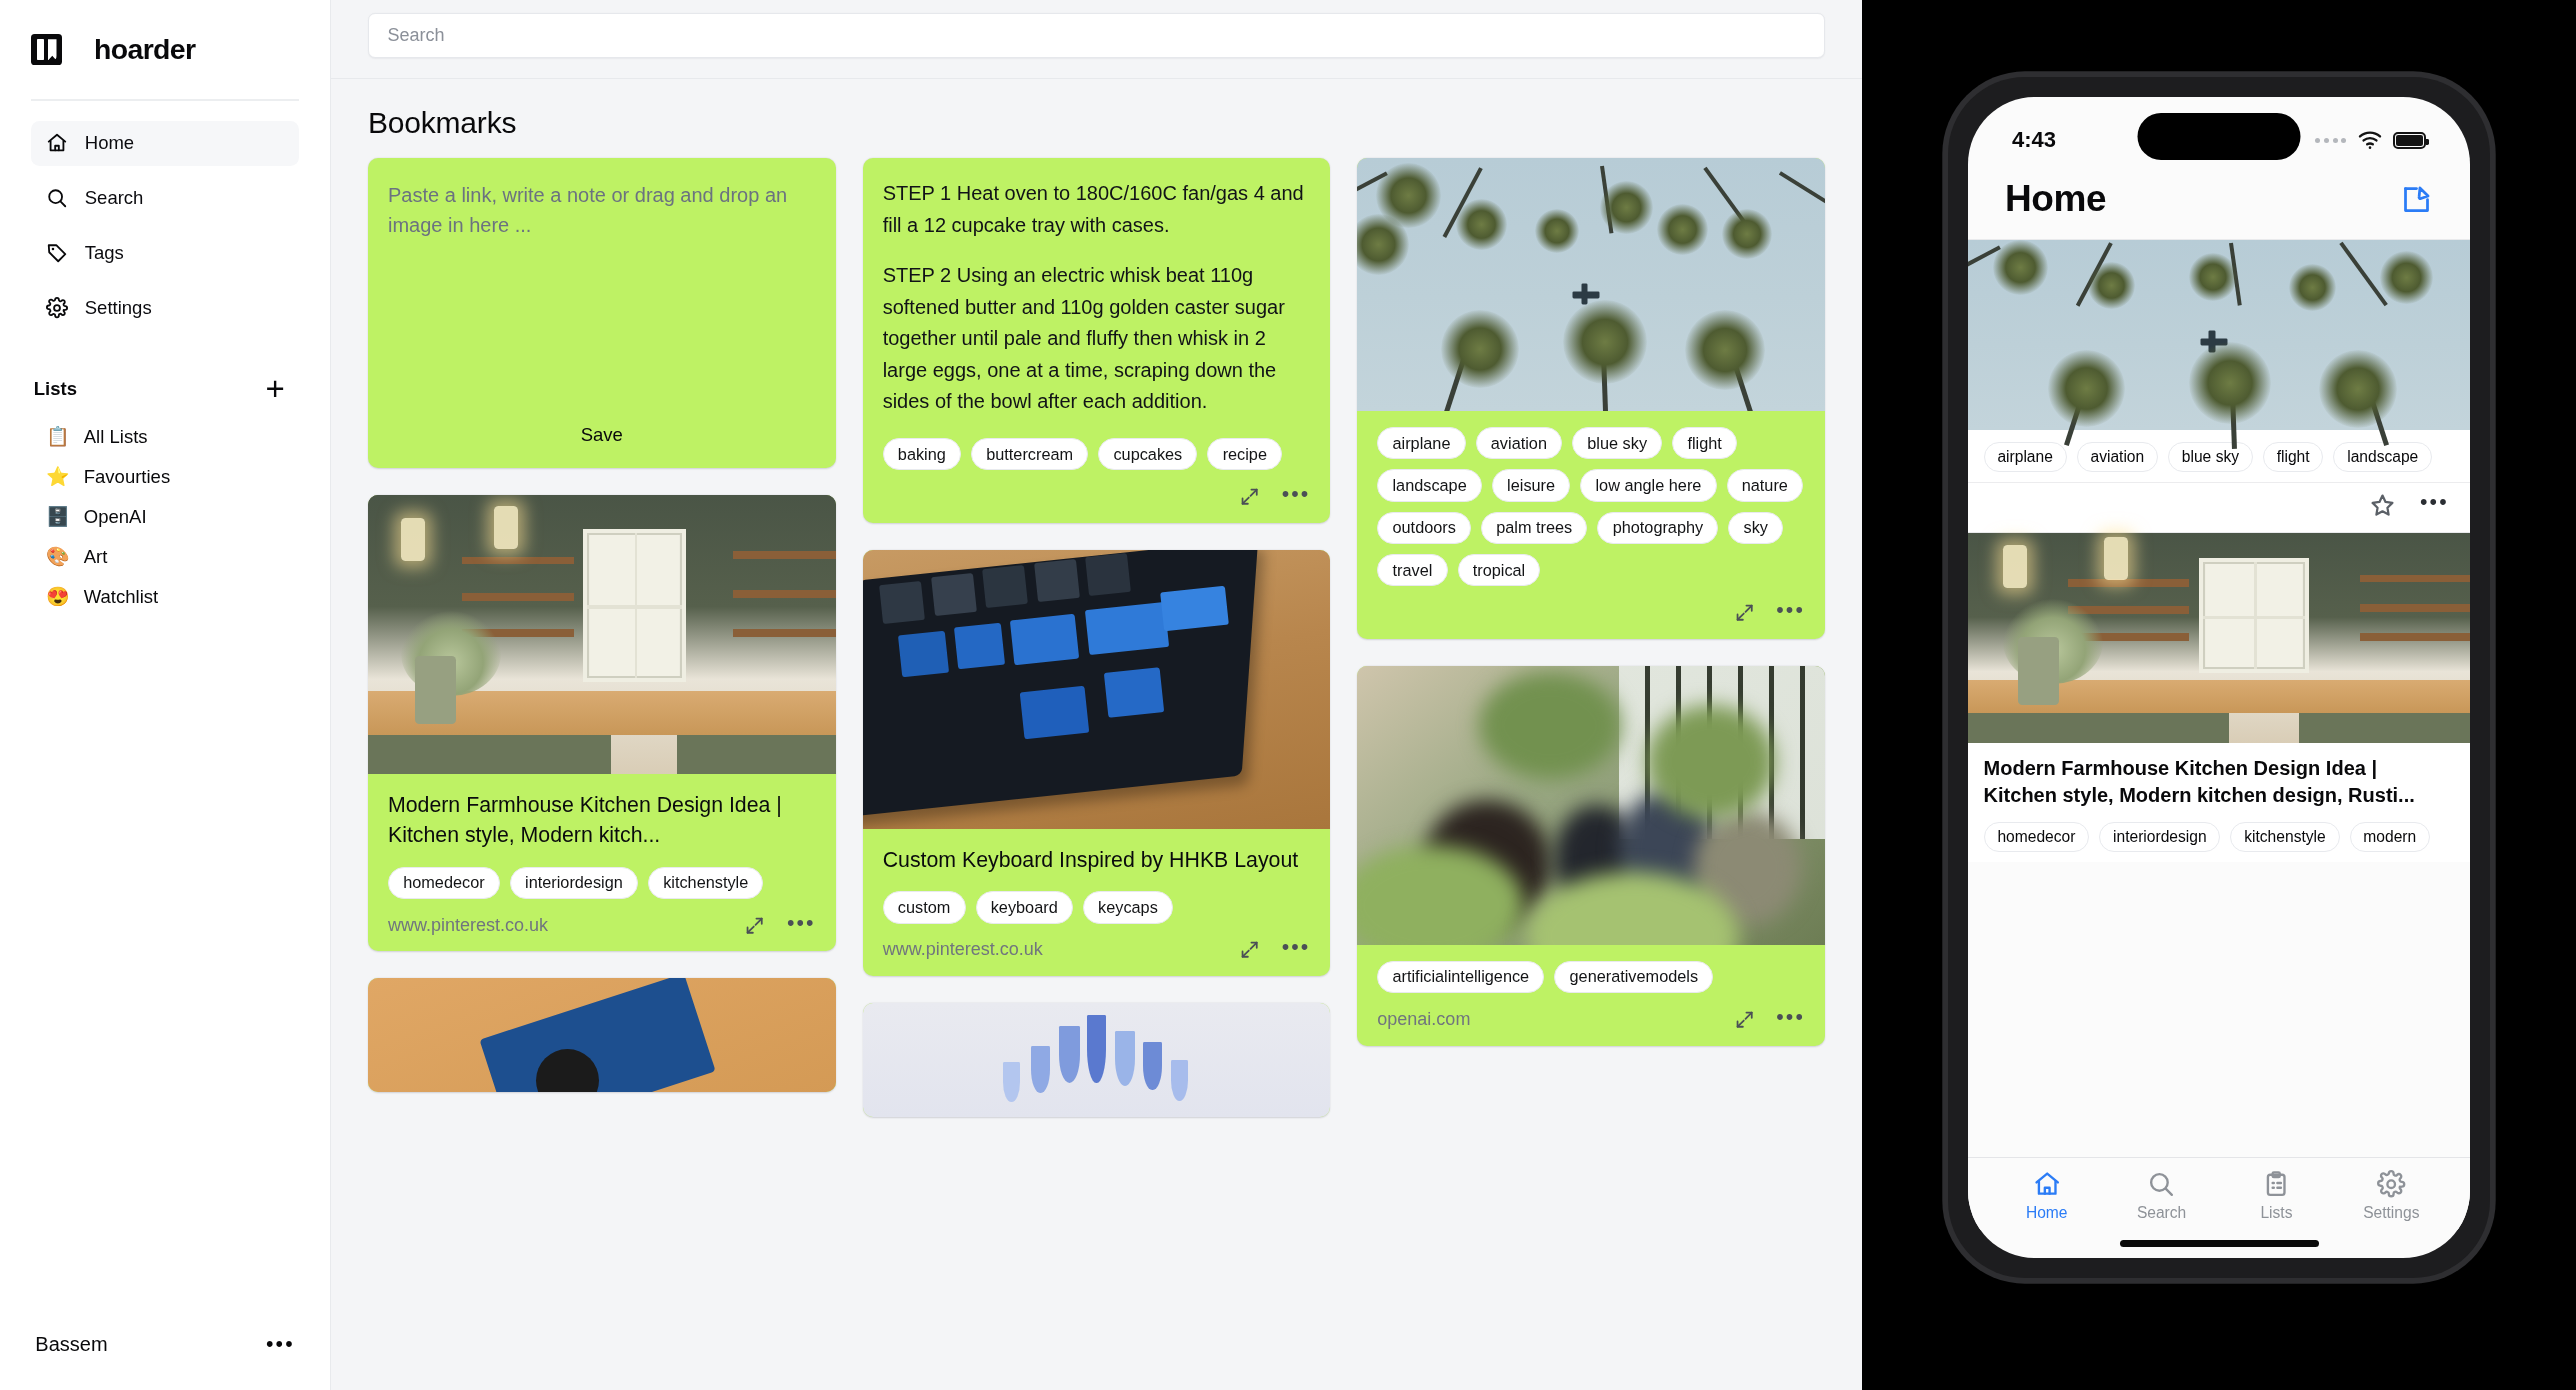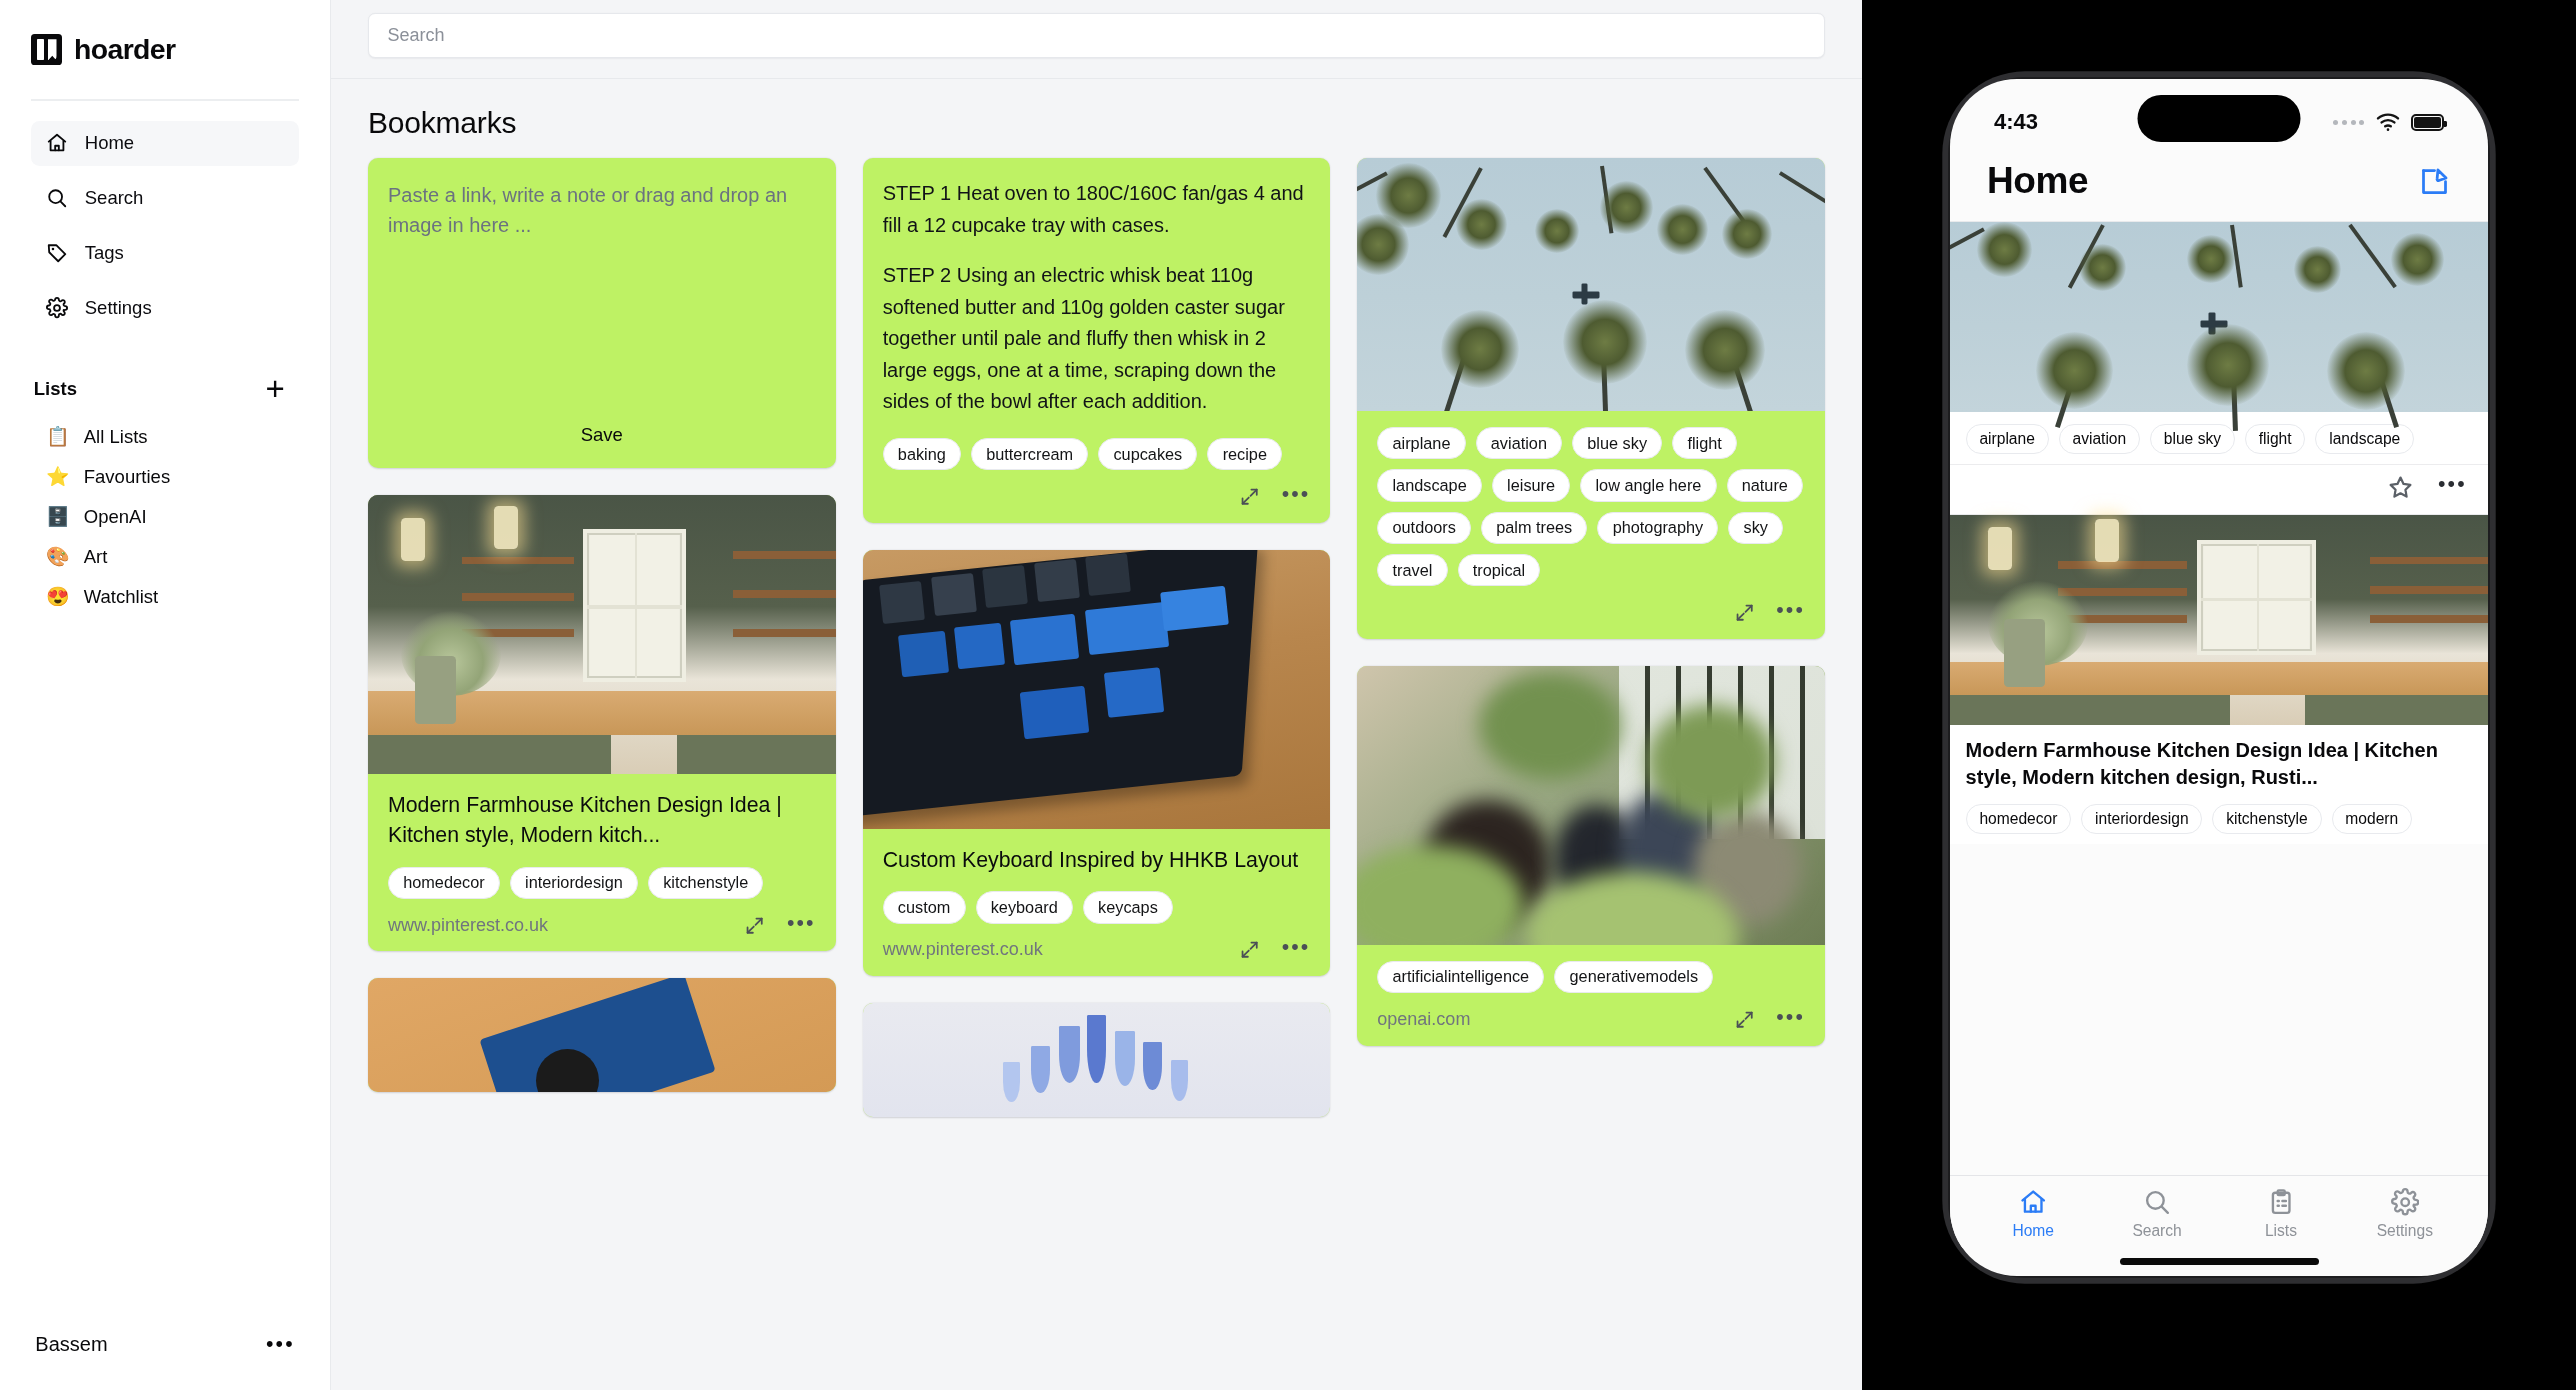--- a/index.html
+++ b/index.html
@@ -14,21 +14,21 @@
 
   
   .sidebar {
     width: 331px; height: 1390px; flex: 0 0 331px;
     background: #ffffff;
     border-right: 1.4px solid #e8eaed;
     display: flex; flex-direction: column;
     padding: 0 31px;
     position: relative;
   }
-  .brand { display: flex; align-items: center; gap: 12px; padding: 21.3px 0 0 0; height: 78px; }
+  .brand { display: flex; align-items: center; gap: 32px; padding: 21.3px 0 0 0; height: 78px; }
   .brand-mark { width: 31px; height: 31px; background: #09090b; border-radius: 3.6px; position: relative; flex: 0 0 31px; }
   .brand-mark::before { content:""; position:absolute; left:5.7px; top:5px; width:7.8px; height:21.3px; background:#fff; border-radius:0.7px; }
   .brand-mark::after { content:""; position:absolute; left:17px; top:5px; width:8.5px; height:21.3px; background:#fff; border-radius:0 0 4.3px 0; clip-path: polygon(0 0,100% 0,100% 100%,50% 78%,0 100%); }
   .brand-name { font-size: 28.4px; font-weight: 700; letter-spacing: -0.6px; }
 
   .divider { height: 1.4px; background: #eceef0; margin: 21.3px 0 0 0; }
 
   .nav { padding-top: 20px; }
   .nav-item {
     display: flex; align-items: center; gap: 15.6px;
@@ -148,21 +148,21 @@
   
   .phone-panel {
     width: 714px; flex: 0 0 714px; height: 1390px;
     background: #000000; position: relative;
   }
   .phone {
     position: absolute; left: 50%; transform: translateX(-50%);
     top: 77px; width: 542px; height: 1201px;
     background: #1d1d1f; border-radius: 77px;
     box-shadow: 0 0 0 5.7px #2e2e31, 0 18.5px 43px rgba(0,0,0,.6);
-    padding: 2px;
+    padding: 20px;
   }
   .screen {
     width: 100%; height: 100%; background: #fbfbfb;
     border-radius: 67px; overflow: hidden; position: relative;
     display: flex; flex-direction: column;
   }
   .status {
     height: 74px; flex: 0 0 74px; display: flex; align-items: center;
     padding: 12.8px 44px 0 44px; position: relative;
   }

